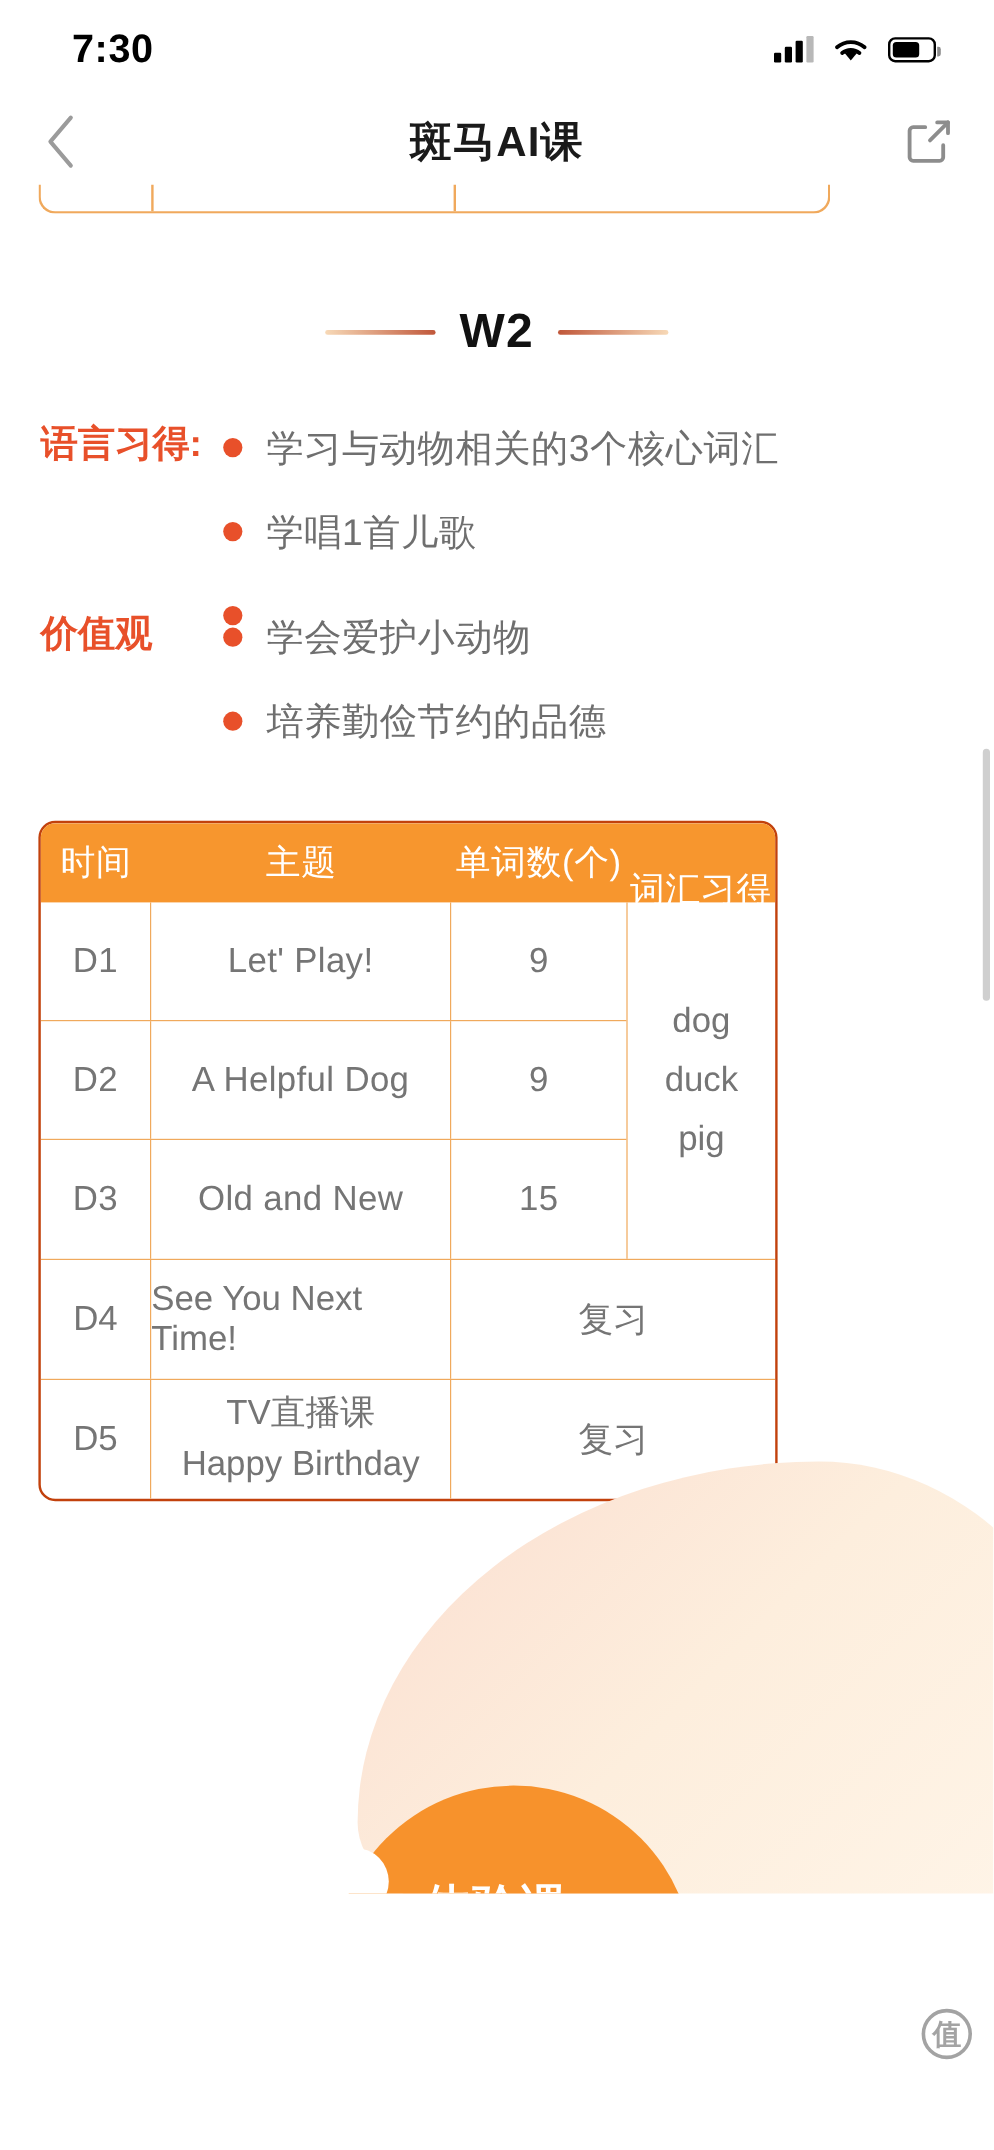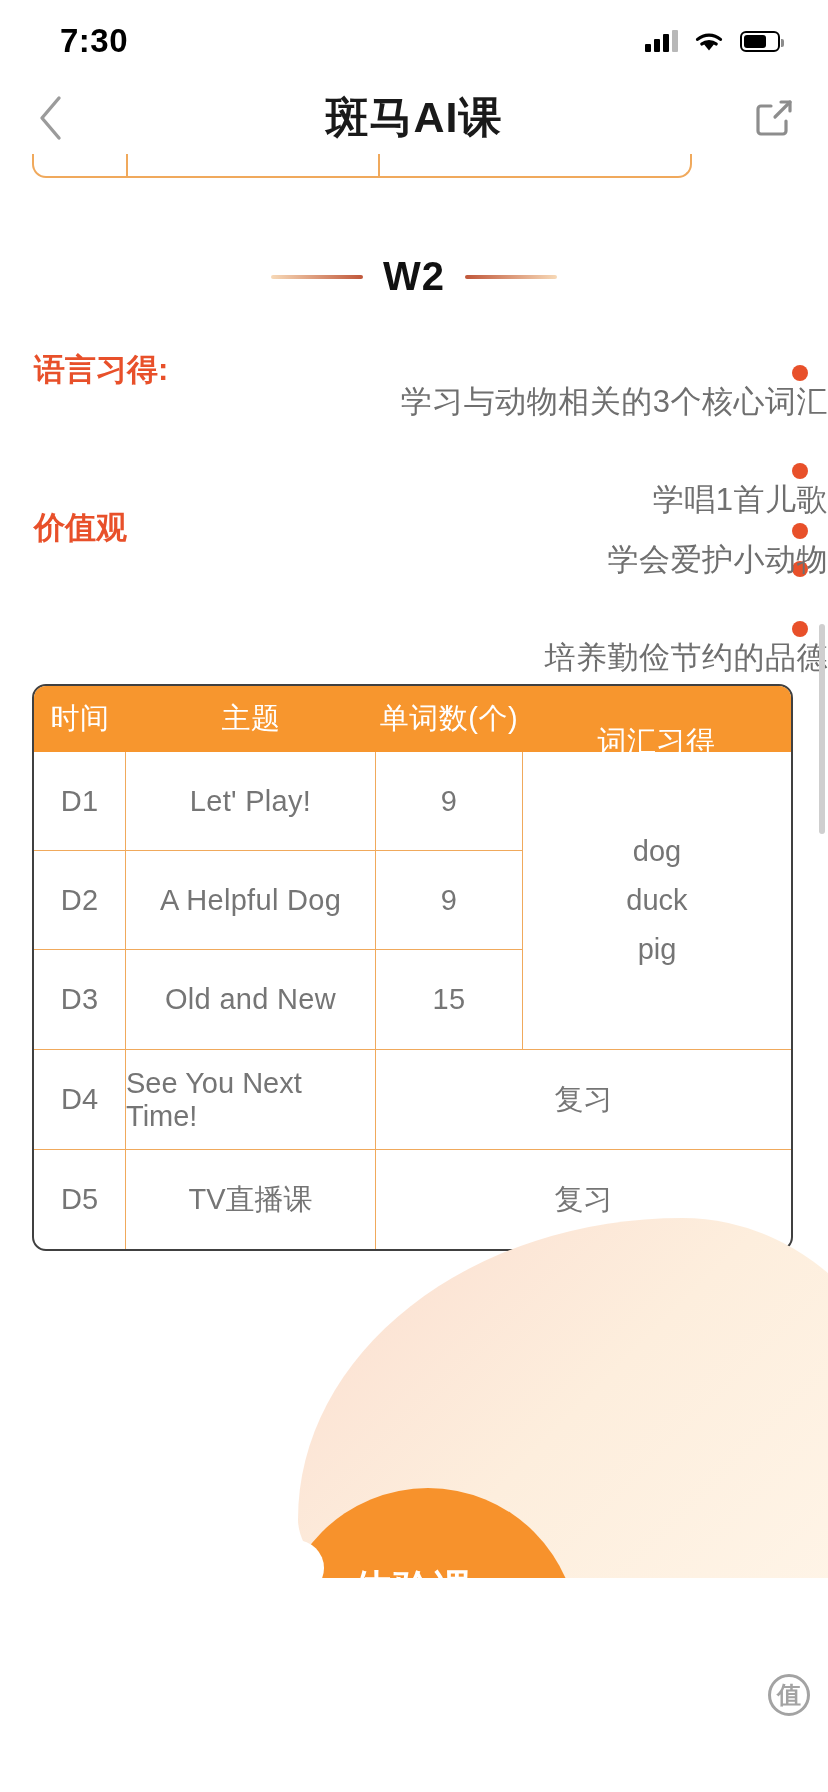--- a/index.html
+++ b/index.html
@@ -28,21 +28,21 @@
   .batt{ position:relative; width:40px; height:21px; border:2px solid #000; border-radius:6px; }
   .batt::after{ content:""; position:absolute; right:-6px; top:6px; width:3px; height:8px;
     background:rgba(0,0,0,.45); border-radius:0 2px 2px 0; }
   .batt i{ position:absolute; left:2px; top:2px; bottom:2px; width:62%; background:#000; border-radius:3px; }
 
   
   .navbar{
     position:absolute; top:82px; left:0; width:828px; height:72px;
     display:flex; align-items:center; justify-content:center;
   }
-  .nav-title{ font-size:43px; font-weight:700; color:#1a1a1a; letter-spacing:1px; }
+  .nav-title{ font-size:35px; font-weight:700; color:#1a1a1a; letter-spacing:1px; }
   .nav-back{ position:absolute; left:26px; top:50%; transform:translateY(-50%);
     width:50px; height:50px; display:flex; align-items:center; justify-content:center; }
   .nav-share{ position:absolute; right:28px; top:50%; transform:translateY(-50%);
     width:52px; height:52px; display:flex; align-items:center; justify-content:center; }
 
   
   .content{ position:absolute; top:154px; left:0; width:828px; height:1424px; overflow:hidden; }
 
   
   .prev-table{
@@ -65,32 +65,32 @@
   .wk .line.r{ background:linear-gradient(90deg,#c0573a,#f7d9b7); }
   .wk .lbl{ font-size:40px; font-weight:700; color:#111; letter-spacing:1px; }
 
   
   .sec{ position:absolute; left:0; width:828px; display:flex; }
   .sec .head{
     width:186px; flex:0 0 186px; padding-left:34px;
     font-size:31px; font-weight:700; color:#e8502a; line-height:1.25;
   }
   .sec .bullets{ flex:1; padding-top:2px; }
-  .bullet{ display:flex; align-items:flex-end; margin-bottom:28px;flex-direction:column; }
+  .bullet{ display:flex; align-items:flex-start; margin-bottom:28px; }
   .bullet:last-child{ margin-bottom:0; }
   .bullet .dot{
     width:16px; height:16px; border-radius:50%; background:#e8502a;
     margin:12px 20px 0 0; flex:0 0 16px;
   }
   .bullet .txt{ font-size:31px; color:#6f6f6f; line-height:1.35; letter-spacing:.5px; }
 
   
   .tbl{
-    position:absolute; top:530px; left:32px; width:761px;
-    border:2px solid #404040; border-radius:14px; overflow:hidden; background:#fff;
+    position:absolute; top:530px; left:32px; width:616px;
+    border:2px solid #c2410c; border-radius:14px; overflow:hidden; background:#fff;
   }
   .thead{ display:flex; background:#f7962e; height:66px; }
   .thead div{
     display:flex; align-items:center; justify-content:center;
     color:#fff; font-size:29px; font-weight:500; letter-spacing:.5px;
   }
   .c1{ width:92px; flex:0 0 92px; }
   .c2{ width:250px; flex:0 0 250px; }
   .c3{ width:146px; flex:0 0 146px; }
   .c4{ flex:1;margin-top:46px; }
@@ -297,20 +297,21 @@
       <div class="rev-row">
         <div class="c1">D4</div>
         <div class="c2">See You Next Time!</div>
         <div class="cwide">复习</div>
       </div>
 
       <div class="rev-row">
         <div class="c1">D5</div>
         <div class="c2 two-line">
           <span>TV直播课</span>
+          <span>Happy Birthday</span>
         </div>
         <div class="cwide">复习</div>
       </div>
     </div>
 
     <div class="blob-soft"></div>
     <div class="blob-orange"></div>
     <div class="blob-bite"></div>
     <div class="blob-text">体验课</div>
 

